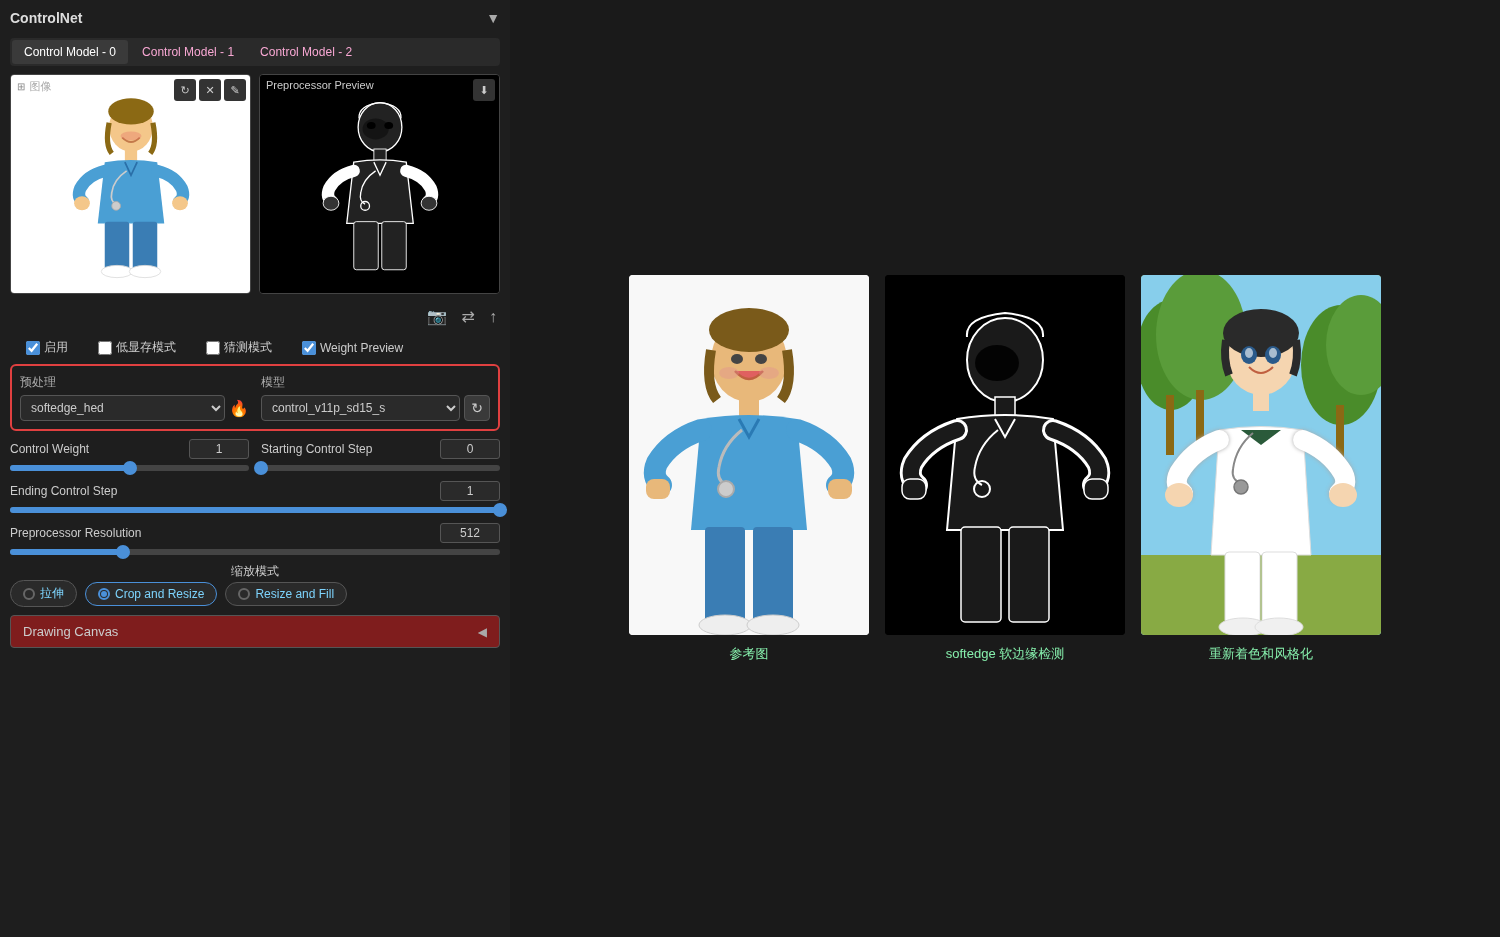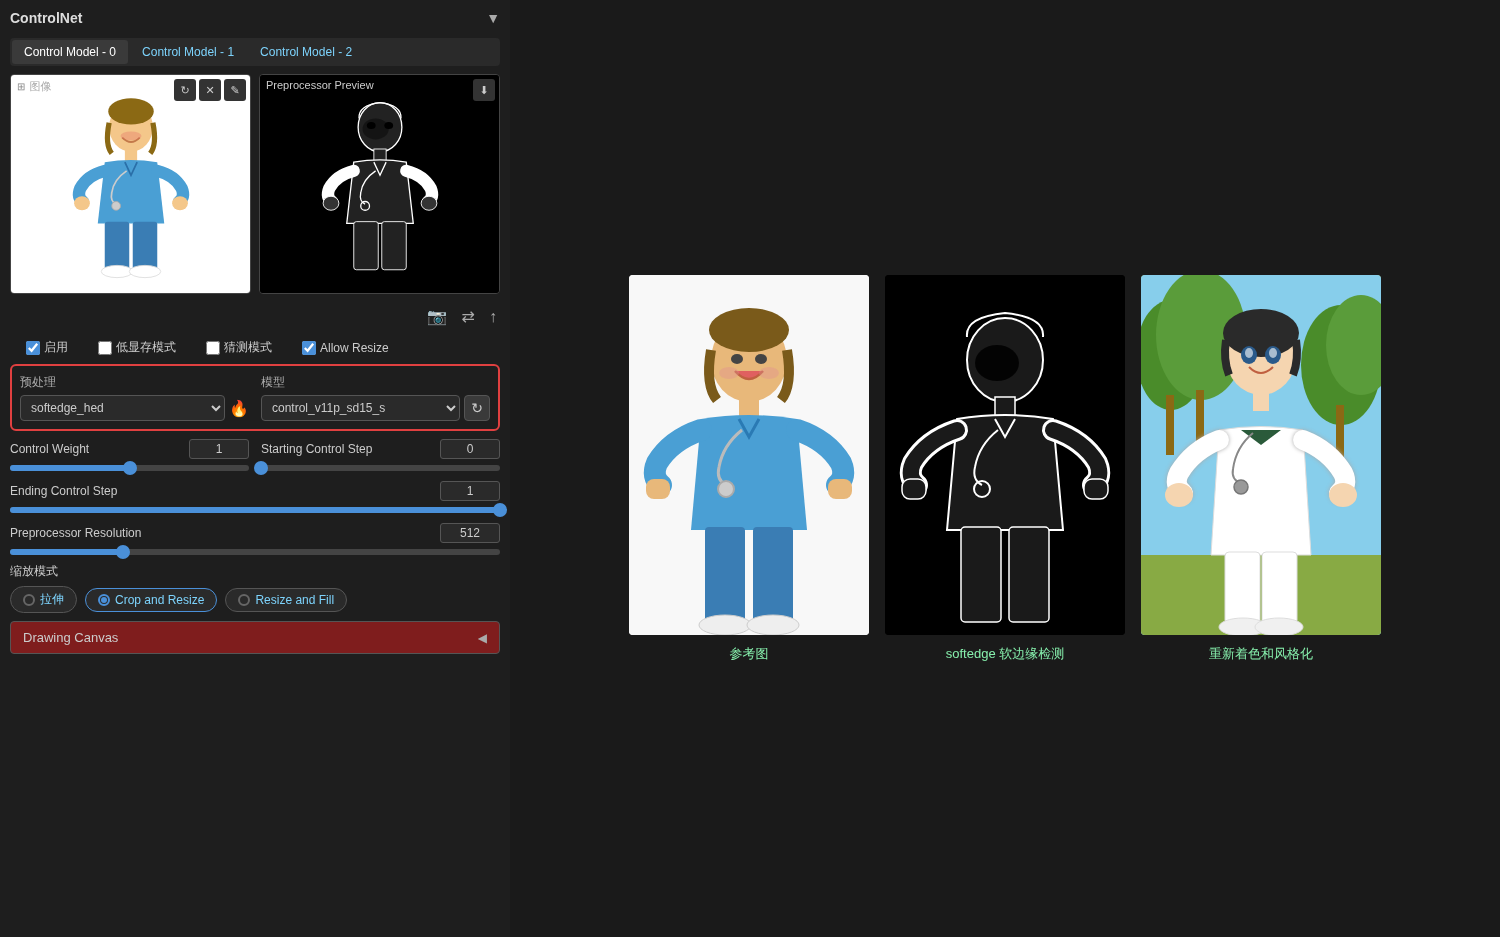--- a/index.html
+++ b/index.html
@@ -48,21 +48,21 @@
       display: flex;
       gap: 2px;
       background: #2a2a2a;
       border-radius: 4px;
       padding: 2px;
     }
     .tab {
       padding: 5px 12px;
       border-radius: 3px;
       cursor: pointer;
-      color: #7dd3fc;
+      color: #f9a8d4;
       font-size: 12px;
       white-space: nowrap;
     }
     .tab.active {
       background: #3a3a3a;
       color: #fff;
     }
 
     
     .image-row {
@@ -293,21 +293,21 @@
       width: 14px;
       height: 14px;
       background: #4a90d9;
       border-radius: 50%;
     }
 
     
     .zoom-mode-row {
       display: flex;
       flex-direction: column;
-      gap: 6px;
+      text-align: center;
     }
     .zoom-mode-label {
       color: #ccc;
       font-size: 12px;
     }
     .radio-group {
       display: flex;
       gap: 8px;
       align-items: center;
     }
@@ -530,21 +530,21 @@
     <div class="checkbox-item">
       <input type="checkbox" id="cb-lowvram" style="">
       <label for="cb-lowvram">低显存模式</label>
     </div>
     <div class="checkbox-item">
       <input type="checkbox" id="cb-guess" style="">
       <label for="cb-guess">猜测模式</label>
     </div>
     <div class="checkbox-item">
       <input type="checkbox" checked="" id="cb-preview" style="">
-      <label for="cb-preview">Allow Resize</label>
+      <label for="cb-preview">Weight Preview</label>
     </div>
   </div>
 
   <div class="model-selection-box">
 
     <div class="model-col">
       <span class="model-col-label">预处理</span>
       <div class="select-row">
         <select class="model-select">
           <option>softedge_hed</option>

